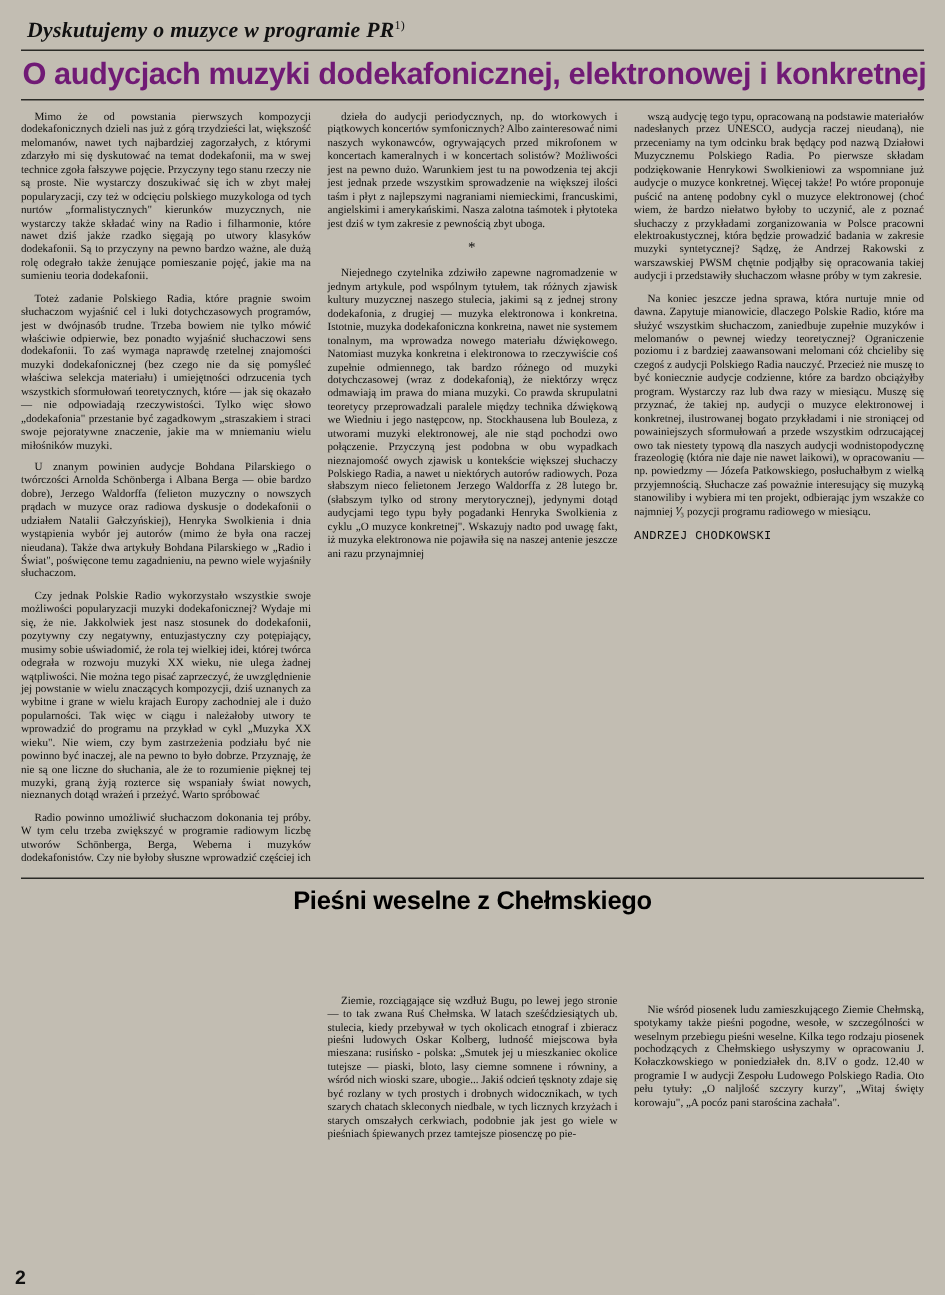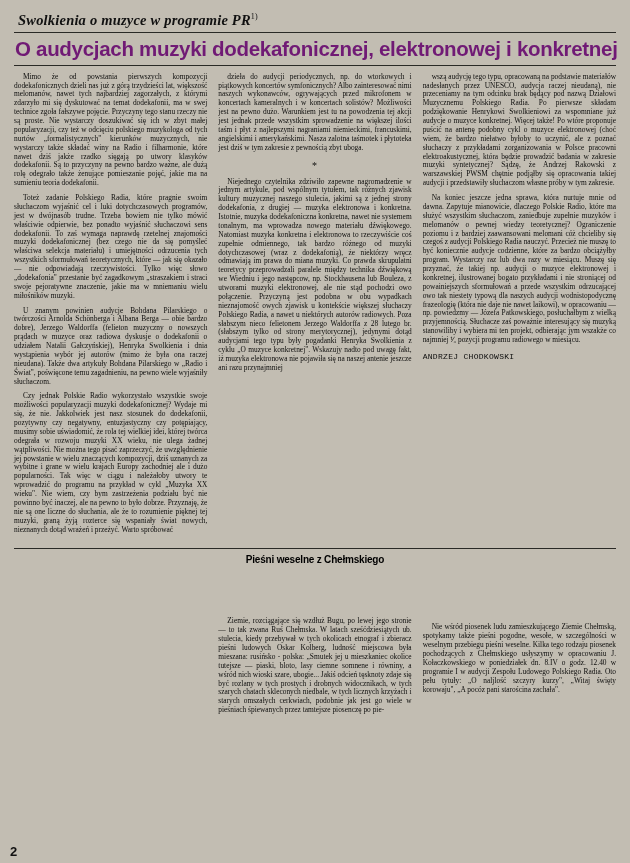--- a/index.html
+++ b/index.html
@@ -78,21 +78,21 @@
     font-weight:normal;
   }
   
   .sub-rule{
     border:0;border-top:1px solid #2a2a26;
     margin:8px 0 5px 0;
   }
   .subhead{
     font-family:"Liberation Sans", sans-serif;
     font-weight:bold;
-    font-size:10px;
+    font-size:17px;
     text-align:center;
     letter-spacing:-.2px;
     margin:3px 0 5px 0;
     color:#000;
   }
   .lower-cols{
     display:flex;
     gap:11px;
     align-items:flex-start;
     margin-top:4px;
@@ -114,38 +114,39 @@
     font-size:13px;
     color:#111;
   }
 </style>
 </head>
 <body>
 
 <div class="page">
 
   <div class="kicker">
-    <span>Swolkienia o muzyce w programie PR</span><sup>1)</sup>
+    <span>Dyskutujemy o muzyce w programie PR</span><sup>1)</sup>
   </div>
   <hr class="rule">
 
   <div class="headline">O audycjach muzyki dodekafonicznej, elektronowej i konkretnej</div>
   <hr class="rule2">
 
   <div class="cols">
 
     <div class="col">
       <p class="first">Mimo że od powstania pierwszych kompozycji dodekafonicznych dzieli nas już z górą trzydzieści lat, większość melomanów, nawet tych najbardziej zagorzałych, z którymi zdarzyło mi się dyskutować na temat dodekafonii, ma w swej technice zgoła fałszywe pojęcie. Przyczyny tego stanu rzeczy nie są proste. Nie wystarczy doszukiwać się ich w zbyt małej popularyzacji, czy też w odcięciu polskiego muzykologa od tych nurtów „formalistycznych" kierunków muzycznych, nie wystarczy także składać winy na Radio i filharmonie, które nawet dziś jakże rzadko sięgają po utwory klasyków dodekafonii. Są to przyczyny na pewno bardzo ważne, ale dużą rolę odegrało także żenujące pomieszanie pojęć, jakie ma na sumieniu teoria dodekafonii.</p>
       <div class="gap"></div>
       <p>Toteż zadanie Polskiego Radia, które pragnie swoim słuchaczom wyjaśnić cel i luki dotychczasowych programów, jest w dwójnasób trudne. Trzeba bowiem nie tylko mówić właściwie odpierwie, bez ponadto wyjaśnić słuchaczowi sens dodekafonii. To zaś wymaga naprawdę rzetelnej znajomości muzyki dodekafonicznej (bez czego nie da się pomyśleć właściwa selekcja materiału) i umiejętności odrzucenia tych wszystkich sformułowań teoretycznych, które — jak się okazało — nie odpowiadają rzeczywistości. Tylko więc słowo „dodekafonia" przestanie być zagadkowym „straszakiem i straci swoje pejoratywne znaczenie, jakie ma w mniemaniu wielu miłośników muzyki.</p>
       <div class="gap"></div>
       <p>U znanym powinien audycje Bohdana Pilarskiego o twórczości Arnolda Schönberga i Albana Berga — obie bardzo dobre), Jerzego Waldorffa (felieton muzyczny o nowszych prądach w muzyce oraz radiowa dyskusje o dodekafonii o udziałem Natalii Gałczyńskiej), Henryka Swolkienia i dnia wystąpienia wybór jej autorów (mimo że była ona raczej nieudana). Także dwa artykuły Bohdana Pilarskiego w „Radio i Świat", poświęcone temu zagadnieniu, na pewno wiele wyjaśniły słuchaczom.</p>
       <div class="gap"></div>
       <p>Czy jednak Polskie Radio wykorzystało wszystkie swoje możliwości popularyzacji muzyki dodekafonicznej? Wydaje mi się, że nie. Jakkolwiek jest nasz stosunek do dodekafonii, pozytywny czy negatywny, entuzjastyczny czy potępiający, musimy sobie uświadomić, że rola tej wielkiej idei, której twórca odegrała w rozwoju muzyki XX wieku, nie ulega żadnej wątpliwości. Nie można tego pisać zaprzeczyć, że uwzględnienie jej powstanie w wielu znaczących kompozycji, dziś uznanych za wybitne i grane w wielu krajach Europy zachodniej ale i dużo popularności. Tak więc w ciągu i należałoby utwory te wprowadzić do programu na przykład w cykl „Muzyka XX wieku". Nie wiem, czy bym zastrzeżenia podziału być nie powinno być inaczej, ale na pewno to było dobrze. Przyznaję, że nie są one liczne do słuchania, ale że to rozumienie pięknej tej muzyki, graną żyją rozterce się wspaniały świat nowych, nieznanych dotąd wrażeń i przeżyć. Warto spróbować</p>
       <div class="gap"></div>
+      <p>Radio powinno umożliwić słuchaczom dokonania tej próby. W tym celu trzeba zwiększyć w programie radiowym liczbę utworów Schönberga, Berga, Weberna i muzyków dodekafonistów. Czy nie byłoby słuszne wprowadzić częściej ich</p>
     </div>
 
     <div class="col">
       <p class="first">dzieła do audycji periodycznych, np. do wtorkowych i piątkowych koncertów symfonicznych? Albo zainteresować nimi naszych wykonawców, ogrywających przed mikrofonem w koncertach kameralnych i w koncertach solistów? Możliwości jest na pewno dużo. Warunkiem jest tu na powodzenia tej akcji jest jednak przede wszystkim sprowadzenie na większej ilości taśm i płyt z najlepszymi nagraniami niemieckimi, francuskimi, angielskimi i amerykańskimi. Nasza zalotna taśmotek i płytoteka jest dziś w tym zakresie z pewnością zbyt uboga.</p>
       <div class="star">*</div>
       <p>Niejednego czytelnika zdziwiło zapewne nagromadzenie w jednym artykule, pod wspólnym tytułem, tak różnych zjawisk kultury muzycznej naszego stulecia, jakimi są z jednej strony dodekafonia, z drugiej — muzyka elektronowa i konkretna. Istotnie, muzyka dodekafoniczna konkretna, nawet nie systemem tonalnym, ma wprowadza nowego materiału dźwiękowego. Natomiast muzyka konkretna i elektronowa to rzeczywiście coś zupełnie odmiennego, tak bardzo różnego od muzyki dotychczasowej (wraz z dodekafonią), że niektórzy wręcz odmawiają im prawa do miana muzyki. Co prawda skrupulatni teoretycy przeprowadzali paralele między technika dźwiękową we Wiedniu i jego następcow, np. Stockhausena lub Bouleza, z utworami muzyki elektronowej, ale nie stąd pochodzi owo połączenie. Przyczyną jest podobna w obu wypadkach nieznajomość owych zjawisk u kontekście większej słuchaczy Polskiego Radia, a nawet u niektórych autorów radiowych. Poza słabszym nieco felietonem Jerzego Waldorffa z 28 lutego br. (słabszym tylko od strony merytorycznej), jedynymi dotąd audycjami tego typu były pogadanki Henryka Swolkienia z cyklu „O muzyce konkretnej". Wskazujy nadto pod uwagę fakt, iż muzyka elektronowa nie pojawiła się na naszej antenie jeszcze ani razu przynajmniej</p>
     </div>
 
     <div class="col">
       <p class="first">wszą audycję tego typu, opracowaną na podstawie materiałów nadesłanych przez UNESCO, audycja raczej nieudaną), nie przeceniamy na tym odcinku brak będący pod nazwą Działowi Muzycznemu Polskiego Radia. Po pierwsze składam podziękowanie Henrykowi Swolkieniowi za wspomniane już audycje o muzyce konkretnej. Więcej także! Po wtóre proponuje puścić na antenę podobny cykl o muzyce elektronowej (choć wiem, że bardzo niełatwo byłoby to uczynić, ale z poznać słuchaczy z przykładami zorganizowania w Polsce pracowni elektroakustycznej, która będzie prowadzić badania w zakresie muzyki syntetycznej? Sądzę, że Andrzej Rakowski z warszawskiej PWSM chętnie podjąłby się opracowania takiej audycji i przedstawiły słuchaczom własne próby w tym zakresie.</p>

